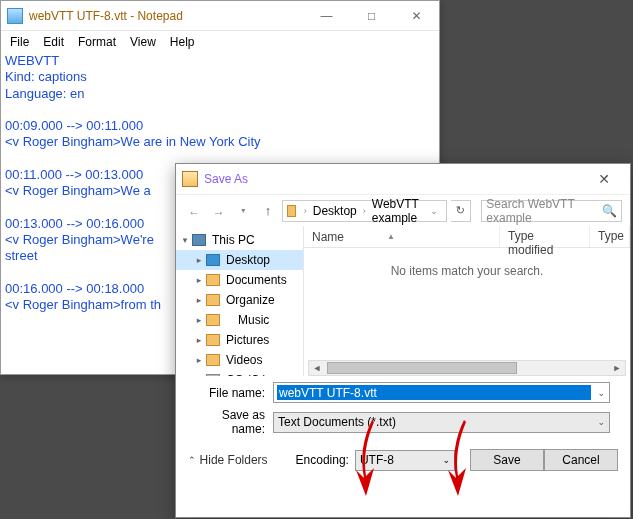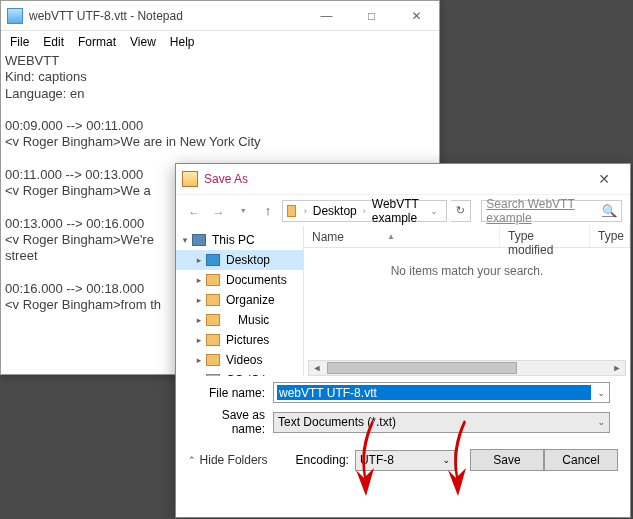--- a/index.html
+++ b/index.html
@@ -2,43 +2,43 @@
 <html><head>
 <meta charset="utf-8">
 <style>
   * { box-sizing: border-box; margin: 0; padding: 0; font-family: "Segoe UI", Arial, sans-serif; }
   body { background: #4a4a4a; width: 633px; height: 519px; overflow: hidden; position: relative; }
 
   
   .notepad { position: absolute; left: 0; top: 0; width: 440px; height: 375px; background: #fff; border: 1px solid #9a9a9a; box-shadow: 0 2px 8px rgba(0,0,0,.25); }
   .np-titlebar { height: 30px; display: flex; align-items: center; background: #fff; border-bottom: 1px solid #e5e5e5; }
   .np-icon { width: 16px; height: 16px; margin: 0 6px; display:inline-block; background: linear-gradient(#b8dfff,#5ab0e8); border: 1px solid #4190c8; }
-  .np-title { font-size: 12px; color: #404040; flex: 1; }
+  .np-title { font-size: 12px; color: #a16207; flex: 1; }
   .np-ctrl { display: flex; }
   .np-btn { width: 45px; height: 28px; display:flex; align-items:center; justify-content:center; font-size: 12px; color:#666; font-family: Arial; }
   .np-menu { height: 20px; display:flex; gap:0; padding:2px 2px 0 2px; font-size:12px; color:#000; }
   .np-menu span { padding: 2px 7px; }
-  .np-body { padding: 2px 4px; font-family: Arial; font-size: 13px; line-height: 1.25; white-space: pre-wrap; color:#404040; }
+  .np-body { padding: 2px 4px; font-family: Arial; font-size: 13px; line-height: 1.25; white-space: pre-wrap; color:#1d4ed8; }
 
   
   .saveas { position: absolute; left: 175px; top: 163px; width: 456px; height: 355px; background: #fff; border: 1px solid #888; box-shadow: 0 4px 16px rgba(0,0,0,.35); }
   .sa-titlebar { height: 30px; display:flex; align-items:center; padding:0 6px; }
   .sa-icon { width:16px; height:16px; margin-right:6px; display:inline-block; border:1px solid #b87430; background: linear-gradient(#ffe9a8,#f3c268); }
-  .sa-title { font-size:12px; color:#be185d; flex:1; }
+  .sa-title { font-size:12px; color:#8b5cf6; flex:1; }
   .sa-close { width: 40px; height:26px; display:flex; align-items:center; justify-content:center; color:#555; font-size:14px;}
 
   .sa-nav { height: 32px; display:flex; align-items:center; padding: 0 8px; gap:4px; border-top:1px solid #f0f0f0; }
   .nav-arrow { width:22px; height:22px; display:flex; align-items:center; justify-content:center; color:#888; font-size:12px; }
   .nav-arrow.enabled { color:#333; }
   .nav-up { font-size:13px; color:#333; }
   .crumb { flex:1; height:22px; border:1px solid #ccc; display:flex; align-items:center; font-size:12px; padding:0 4px; gap:2px; background:#fff; }
   .crumb .fld { width:14px; height:12px; background:#f3c268; border:1px solid #c78a2f; margin-right:2px; }
   .crumb .sep { color:#888; font-size:9px; padding:0 4px; }
   .refresh { width:22px; height:22px; border:1px solid #ccc; border-left:none; display:flex; align-items:center; justify-content:center; color:#555; font-size:11px;}
-  .search { width:150px; height:22px; border:1px solid #ccc; margin-left:6px; display:flex; align-items:center; font-size:12px; color:#888; padding:0 4px;text-decoration:underline;}
+  .search { width:150px; height:22px; border:1px solid #ccc; margin-left:6px; display:flex; align-items:center; font-size:12px; color:#888; padding:0 4px;}
   .search .mag { margin-left:auto; color:#888;}
 
   .sa-toolbar { height:32px; border-bottom:1px solid #e5e5e5; display:flex; align-items:center; padding:0 12px; gap:18px; font-size:12px; }
   .organize { color:#1060b8; display:flex; align-items:center; gap:4px;}
   .newfolder { color:#1060b8; }
   .tool-right { margin-left:auto; display:flex; align-items:center; gap:10px; color:#555;}
   .view-ctl { border:1px solid #ccc; padding:1px 4px; font-size:11px; display:flex; gap:4px; align-items:center;}
   .help { width:18px; height:18px; border-radius:50%; background:#1979ca; color:#fff; display:flex; align-items:center; justify-content:center; font-size:12px; font-weight:bold;}
 
   .sa-body { display:flex; height:150px; }

